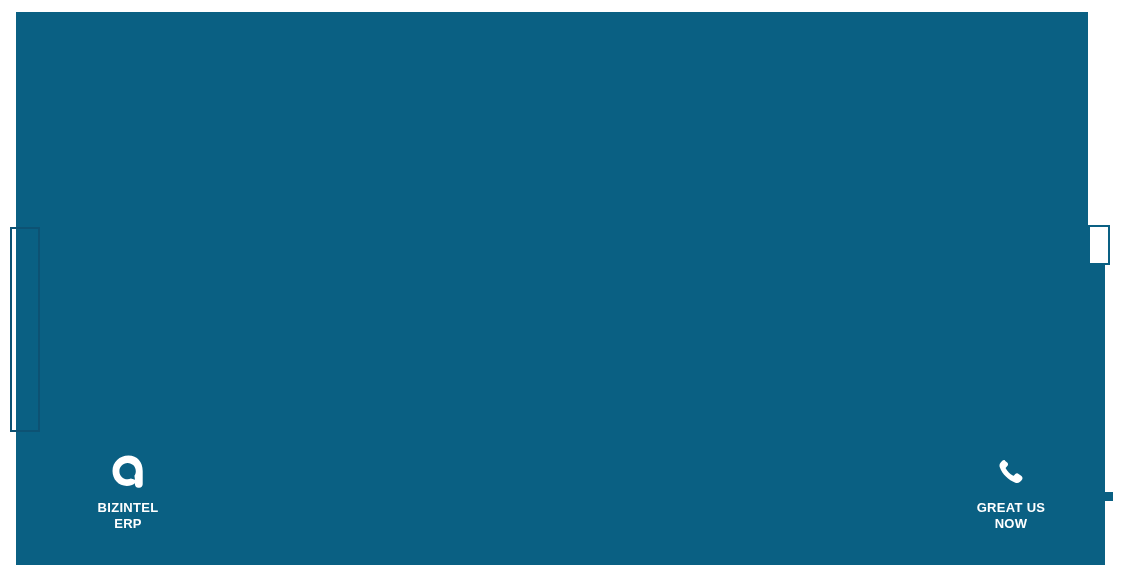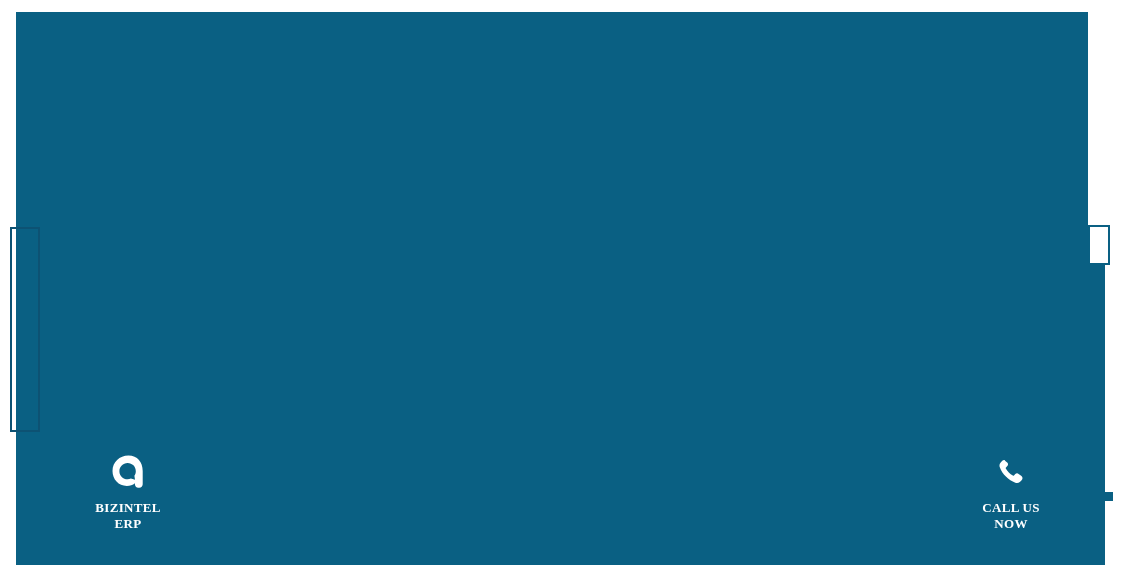--- a/index.html
+++ b/index.html
@@ -86,21 +86,20 @@
     position: absolute;
     left: 16px;
     top: 450px;
     width: 1089px;
     height: 110px;
     display: flex;
     align-items: flex-start;
     justify-content: space-between;
     padding: 0 22px;
     box-sizing: border-box;
-    font-family: Liberation Serif, serif;
   }
   .footer-item {
     display: flex;
     flex-direction: column;
     align-items: center;
     justify-content: flex-start;
     width: 180px;
     cursor: pointer;
   }
   .footer-item.item-center { margin-left: 270px; }
@@ -150,18 +149,18 @@
 ERP</div>
     </div>
 
 
     <div class="footer-item item-right">
       <div class="footer-icon">
         <svg width="30" height="30" viewBox="0 0 30 30" aria-hidden="true">
           <path d="M8.4 3.0c-1.0 0-1.9 0.5-2.6 1.3L4.5 5.7C3.4 6.9 3.2 8.6 3.8 10.2c1.2 3.3 3.3 6.6 6.1 9.4 2.8 2.8 6.1 4.9 9.4 6.1 1.6 0.6 3.3 0.4 4.5-0.7l1.4-1.3c0.8-0.7 1.3-1.6 1.3-2.6 0-0.8-0.4-1.5-1.0-2.0l-2.9-2.2c-1.0-0.8-2.4-0.7-3.3 0.2l-1.3 1.3c-0.3 0.3-0.8 0.4-1.2 0.2-1.4-0.8-2.8-1.8-4.0-3.0-1.2-1.2-2.2-2.6-3.0-4.0-0.2-0.4-0.1-0.9 0.2-1.2l1.3-1.3c0.9-0.9 1.0-2.3 0.2-3.3L9.3 3.9C8.9 3.4 8.7 3.0 8.4 3.0z" fill="#ffffff"></path>
         </svg>
       </div>
-      <div class="footer-label">CALL US
+      <div class="footer-label">GREAT US
 NOW</div>
     </div>
 
   </div>
 </div>
 
 </body></html>

